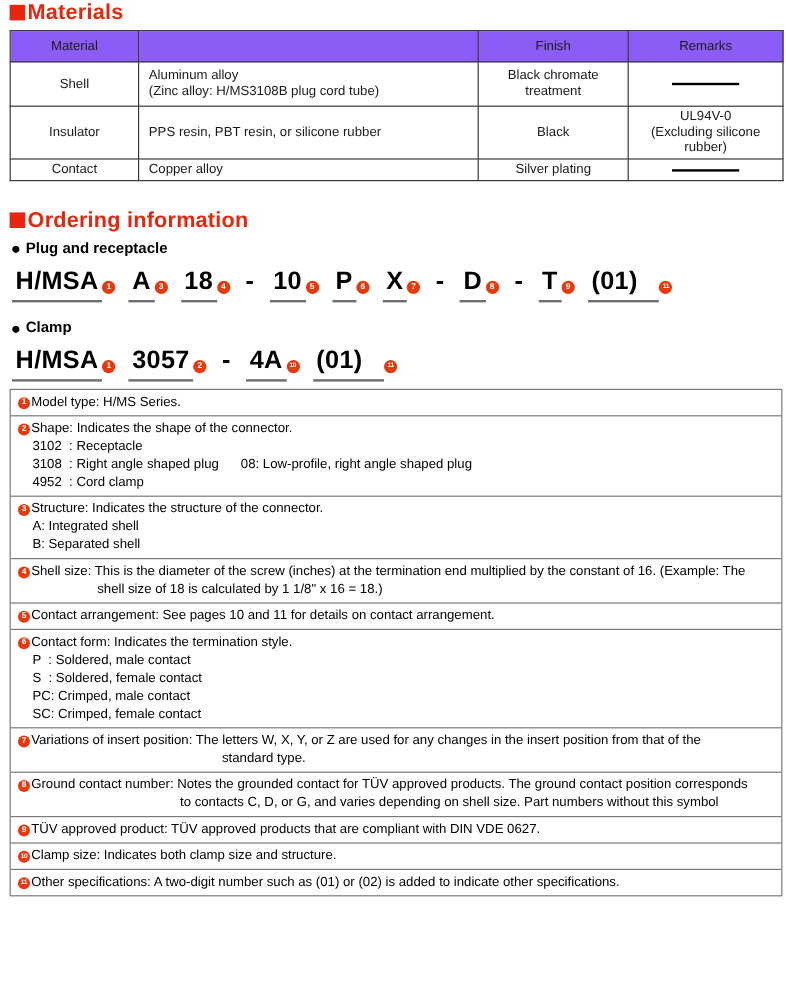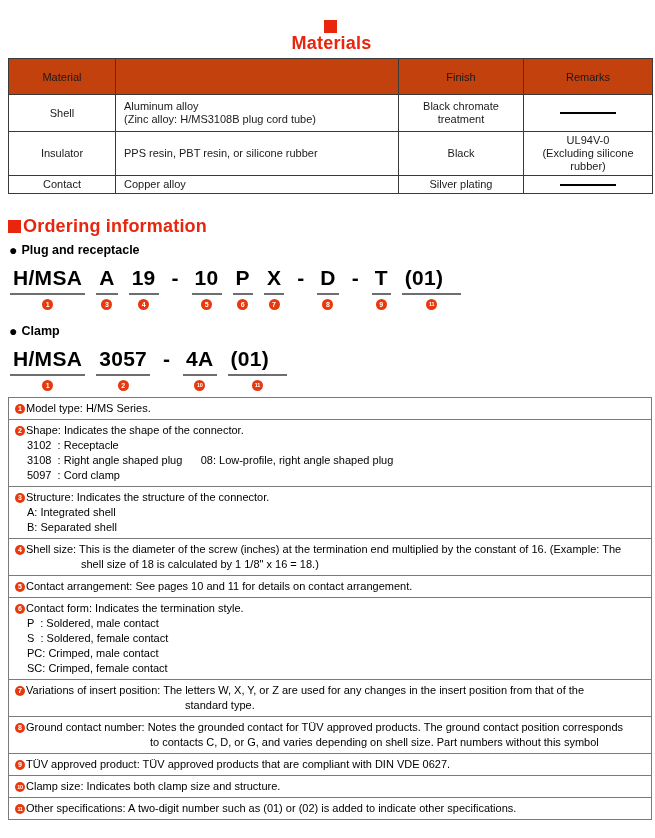--- a/index.html
+++ b/index.html
@@ -5,41 +5,41 @@
   * { margin:0; padding:0; box-sizing:border-box; }
   html,body { width:655px; height:838px; background:#ffffff; overflow:hidden;
               font-family:"Liberation Sans", sans-serif; color:#1a1a1a; }
   .page { position:relative; width:655px; height:838px; }
 
   
   .sec-title { display:flex; align-items:center; font-size:18px; font-weight:bold;
                color:#e8250d; letter-spacing:0.2px; }
   .sec-title .red-sq { width:13px; height:13px; background:#e8250d; display:inline-block;
                        margin-right:2px; flex:0 0 auto; }
-  #materials-title { margin:20px 0 0 8px;flex-direction:column; }
+  #materials-title { margin:0 0 0 8px; }
   #ordering-title { margin:22px 0 0 8px; }
 
   
   table.mat { border-collapse:collapse; table-layout:fixed; width:644px;
               margin:4px 0 0 8px; border:1.5px solid #3a3a3a; }
   table.mat th, table.mat td { border:1px solid #3a3a3a; font-size:11px; }
-  table.mat th { background:#c2410c; font-weight:normal; height:36px; text-align:center; }
+  table.mat th { background:#8b5cf6; font-weight:normal; height:26px; text-align:center; }
   table.mat td { line-height:13px; text-align:center; vertical-align:middle; padding:2px 3px; }
   table.mat td.desc { text-align:left; padding-left:8px; }
   .dash-line { width:56px; border-top:2px solid #000; margin:0 auto; }
 
   
   .sub-head { display:flex; align-items:center; font-size:12.5px; font-weight:bold; color:#000; }
   .sub-head .bullet { font-size:14px; margin-right:4px; line-height:1; }
   #plug-head { margin:6px 0 0 9px; }
   #clamp-head { margin:14px 0 0 9px; }
 
   
   .pn-row { display:flex; align-items:flex-start; gap:11px; margin:9px 0 0 10px; }
-  .seg { display:flex; flex-direction:column; align-items:center; }
+  .seg { display:flex; flex-direction:row; align-items:center; }
   .pn-text { font-size:21px; font-weight:bold; line-height:24px; color:#000;
              border-bottom:2px solid #6e6e6e; padding:0 3px 3px; letter-spacing:0.3px;
              white-space:pre; }
   .pn-text.pad-r { padding-right:18px; }
   .pn-dash { font-size:21px; font-weight:bold; line-height:24px; color:#000; padding:0 2px; }
   .ncircle { margin-top:4px; width:11px; height:11px; border-radius:50%; background:#e8380d;
              color:#fff; font-size:7px; font-weight:bold; line-height:11px; text-align:center; }
   .ncircle.wide { font-size:5.5px; letter-spacing:-0.3px; }
 
   
@@ -120,21 +120,21 @@
   <div class="pn-row">
     <div class="seg">
       <span class="pn-text">H/MSA</span>
       <span class="ncircle">1</span>
     </div>
     <div class="seg">
       <span class="pn-text">A</span>
       <span class="ncircle">3</span>
     </div>
     <div class="seg">
-      <span class="pn-text">19</span>
+      <span class="pn-text">18</span>
       <span class="ncircle">4</span>
     </div>
     <div class="seg">
       <span class="pn-dash">-</span>
     </div>
     <div class="seg">
       <span class="pn-text">10</span>
       <span class="ncircle">5</span>
     </div>
     <div class="seg">
@@ -195,21 +195,21 @@
   <div class="notes">
 
     <div class="note-row">
       <div class="nline"><span class="ncirc">1</span><span>Model type: H/MS Series.</span></div>
     </div>
 
     <div class="note-row">
       <div class="nline"><span class="ncirc">2</span><span>Shape: Indicates the shape of the connector.</span></div>
       <div class="nline" style="padding-left:12px">3102  : Receptacle</div>
       <div class="nline" style="padding-left:12px">3108  : Right angle shaped plug      08: Low-profile, right angle shaped plug</div>
-      <div class="nline" style="padding-left:12px">5097  : Cord clamp</div>
+      <div class="nline" style="padding-left:12px">4952  : Cord clamp</div>
     </div>
 
     <div class="note-row">
       <div class="nline"><span class="ncirc">3</span><span>Structure: Indicates the structure of the connector.</span></div>
       <div class="nline" style="padding-left:12px">A: Integrated shell</div>
       <div class="nline" style="padding-left:12px">B: Separated shell</div>
     </div>
 
     <div class="note-row">
       <div class="nline"><span class="ncirc">4</span><span>Shell size: This is the diameter of the screw (inches) at the termination end multiplied by the constant of 16. (Example: The</span></div>

